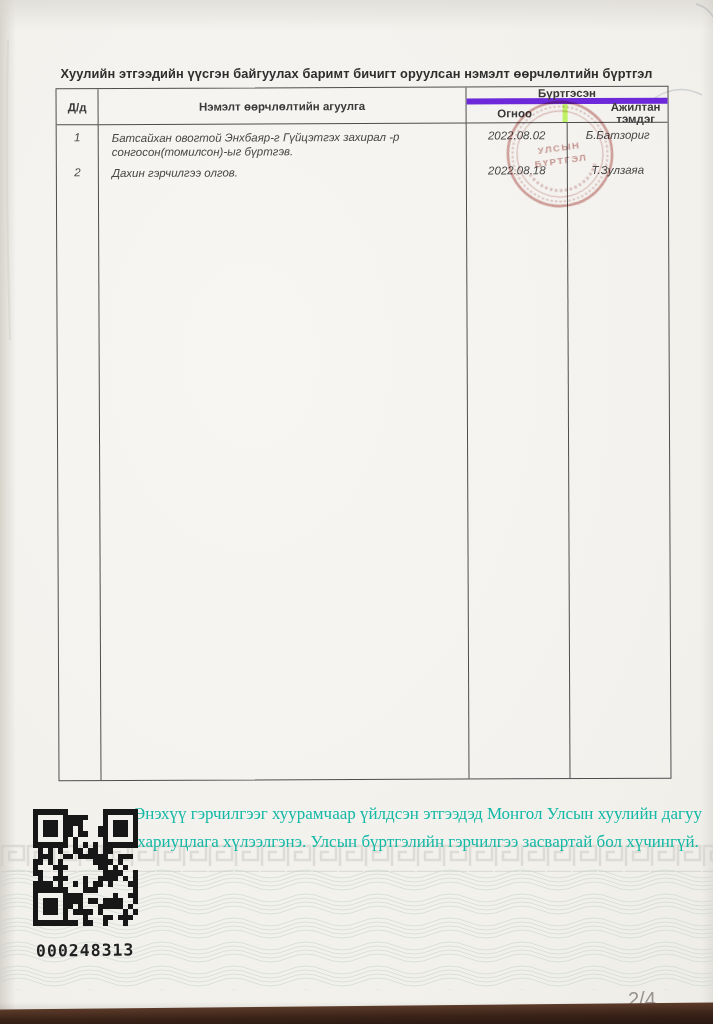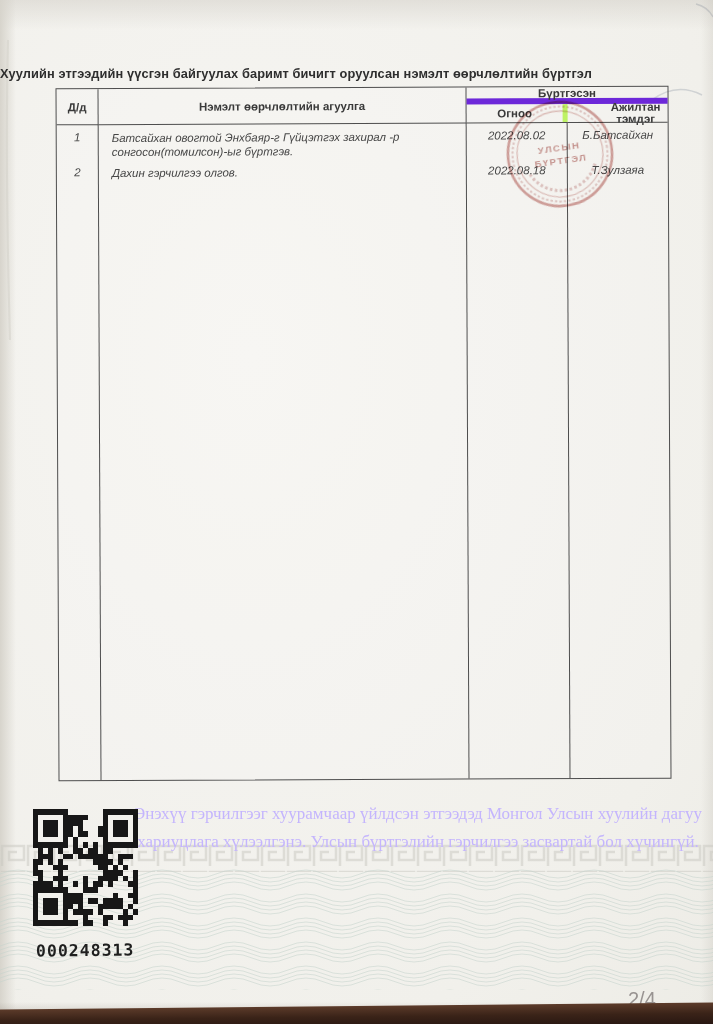--- a/index.html
+++ b/index.html
@@ -12,21 +12,21 @@
     background:
       linear-gradient(90deg, #d7d4cc 0px, rgba(215,212,204,0) 16px),
       linear-gradient(270deg, rgba(198,194,186,.30) 0px, rgba(198,194,186,0) 12px),
       linear-gradient(180deg, rgba(205,201,193,.45) 0px, rgba(205,201,193,0) 30px),
       radial-gradient(ellipse at 35% 35%, #f6f5f2 0%, #f1f0eb 75%, #edece6 100%);
   }
 
   
   .doc-title {
     position:absolute; z-index:3; top:66px; left:0; width:713px;
-    text-align:left; font-size:12.8px; font-weight:bold; color:#2e2e2e;
+    text-align:center; font-size:12.8px; font-weight:bold; color:#2e2e2e;
     letter-spacing:.1px;
   }
 
   
   .reg-table {
     position:absolute; z-index:3; left:57px; top:87px; width:613px; height:693px;
     display:grid; grid-template-columns:42px 368px 101px 1fr;
     grid-template-rows:17px 18px 1fr;
     border:1.2px solid #4e4e4e; color:#3a3a3a;
     transform:rotate(-0.25deg);
@@ -60,21 +60,21 @@
   }
 
   
   .band-meander { position:absolute; z-index:2; left:0; top:842px; width:713px; height:30px; opacity:.5; filter:blur(.3px); }
   .band-waves   { position:absolute; z-index:2; left:0; top:868px; width:713px; height:122px; opacity:.55; filter:blur(.2px); }
 
   
   .notice {
     position:absolute; z-index:3; left:128px; top:800px; width:580px;
     font-family:"Liberation Serif", serif; font-size:17px; line-height:28px;
-    color:#c4b5fd; text-align:center;
+    color:#14b8a6; text-align:center;
   }
 
   
   .qr {
     position:absolute; z-index:3; left:33px; top:809px; width:105px; height:117px;
     display:grid; grid-template-columns:repeat(21,1fr); grid-template-rows:repeat(21,1fr);
   }
   .qr b { display:block; } .qr b.f { background:#171717; }
   .serial {
     position:absolute; z-index:3; left:36px; top:941px;
@@ -138,21 +138,21 @@
   </div>
   <div class="b-content">
     <div class="entry e1">Батсайхан овогтой Энхбаяр-г Гүйцэтгэх захирал -р сонгосон(томилсон)-ыг бүртгэв.</div>
     <div class="entry e2">Дахин гэрчилгээ олгов.</div>
   </div>
   <div class="b-date">
     <div class="entry e1">2022.08.02</div>
     <div class="entry e2">2022.08.18</div>
   </div>
   <div class="b-officer">
-    <div class="entry e1">Б.Батсайхан</div>
+    <div class="entry e1">Б.Батзориг</div>
     <div class="entry e2">Т.Зулзаяа</div>
   </div>
 </div>
 
 <div class="stamp">
   <svg width="110" height="110" viewBox="0 0 110 110">
     <circle cx="55" cy="55" r="52" stroke="rgba(169,62,55,.55)" stroke-width="2.6" fill="none"></circle>
     <circle cx="55" cy="55" r="43" stroke="rgba(169,62,55,.35)" stroke-width="1.3" fill="none"></circle>
     <circle cx="55" cy="55" r="47.5" stroke="rgba(160,60,55,.30)" stroke-width="2" stroke-dasharray="2.4 2.1" fill="none"></circle>
     <path d="M22,70 a36 36 0 0 0 66 0" stroke="rgba(160,60,55,.32)" stroke-width="3" stroke-dasharray="2.6 2.4" fill="none"></path>

